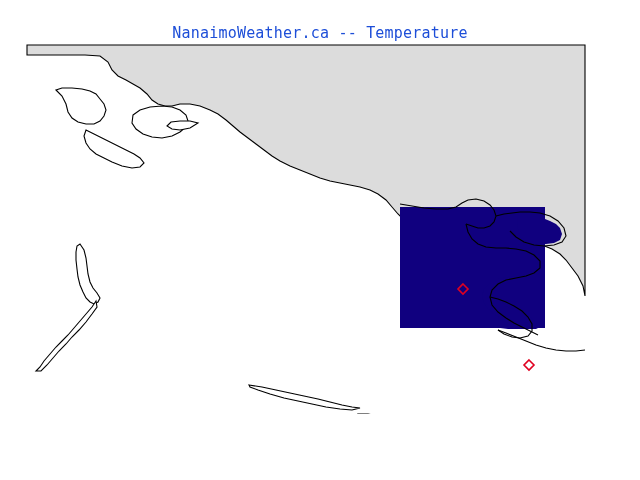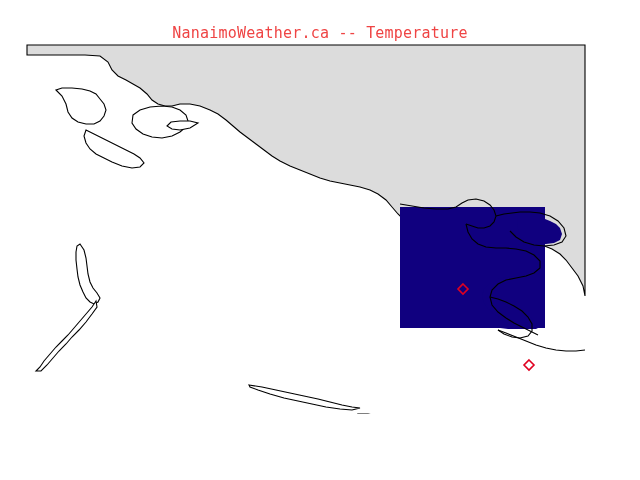--- a/index.html
+++ b/index.html
@@ -16,21 +16,21 @@
     background: #ffffff;
   }
 
   #page-title {
     position: absolute;
     left: 0;
     top: 24px;
     width: 640px;
     text-align: center;
     font-size: 15px;
-    color: #ef4444;
+    color: #1d4ed8;
     letter-spacing: 0.2px;
     white-space: pre;
   }
 
   
   #map-panel {
     position: absolute;
     left: 0;
     top: 44px;
     width: 640px;

